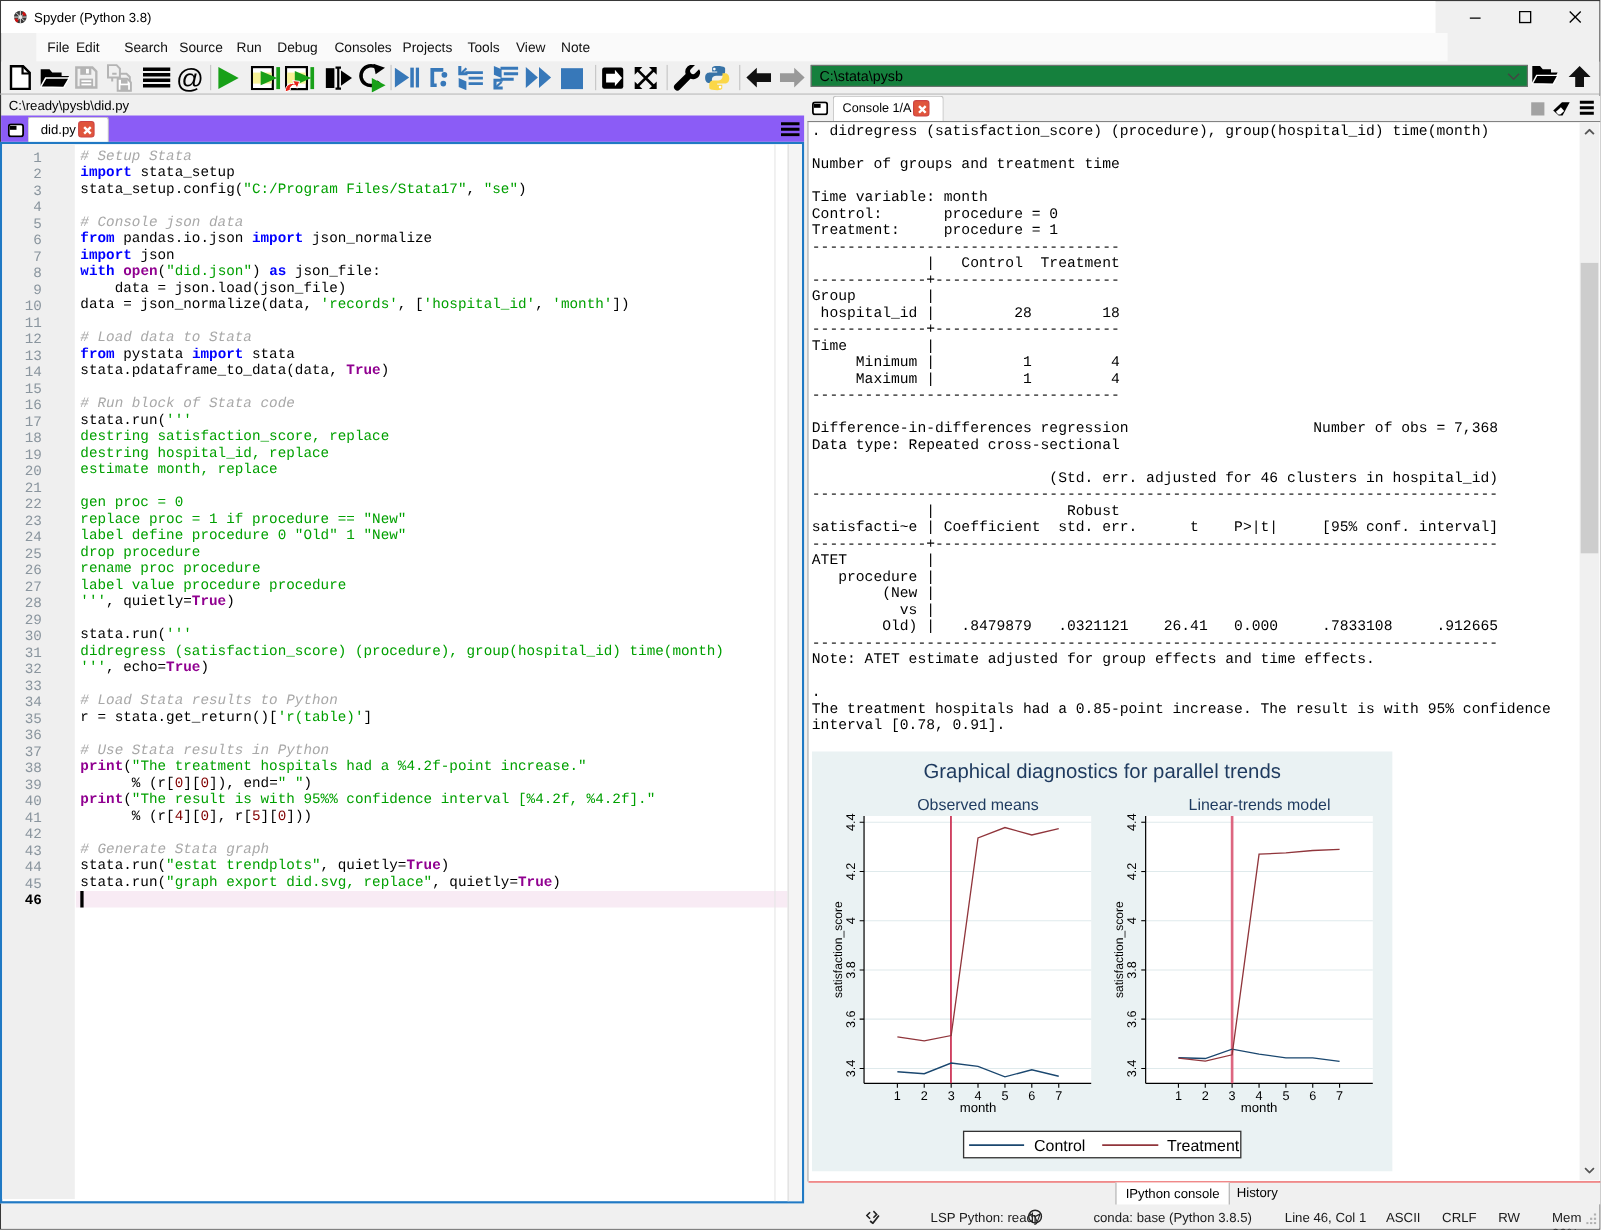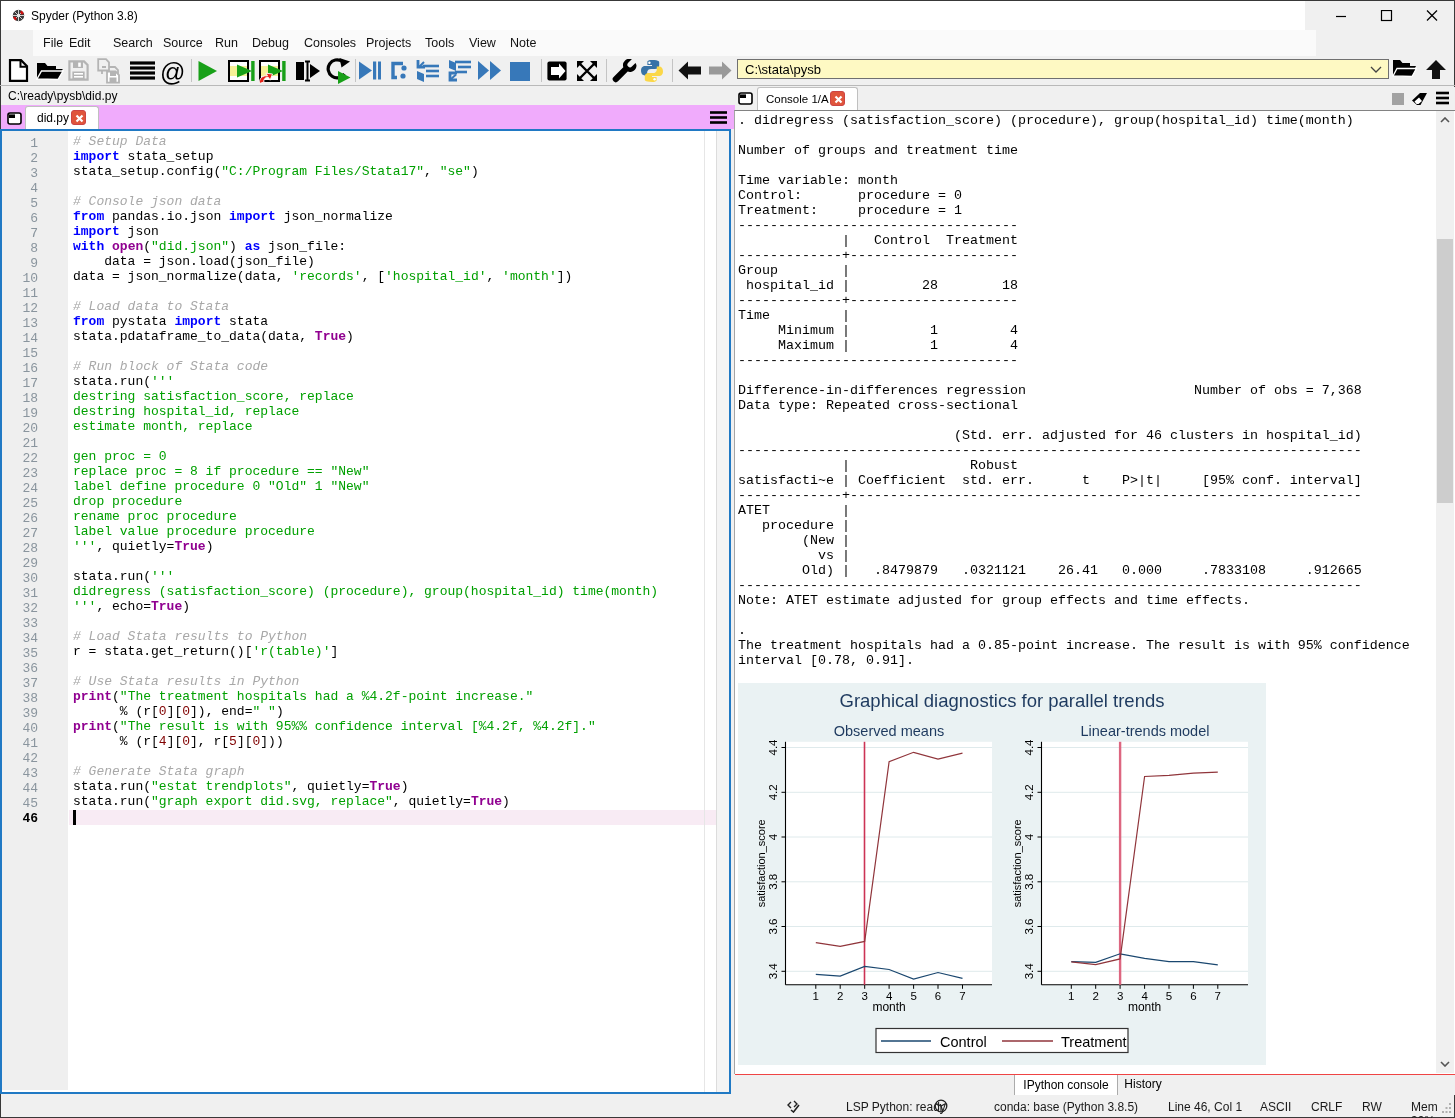--- a/index.html
+++ b/index.html
@@ -8,26 +8,26 @@
   .abs{position:absolute;}
   #frame{position:absolute;left:0;top:0;width:1453px;height:1116px;border:1px solid #383838;}
   
   #titlebar{position:absolute;left:1px;top:1px;width:1304px;height:29px;background:#ffffff;}
   #title-text{position:absolute;left:30px;top:8px;font-size:12px;color:#000;}
   #menubar{position:absolute;left:1px;top:30px;width:1283px;height:26px;background:#fafafa;margin-left:32px;}
   .menu{position:absolute;top:6px;font-size:12.5px;color:#111;}
   #toolbar{position:absolute;left:1px;top:56px;width:1453px;height:29px;background:#f0f0f0;}
   .tsep{position:absolute;top:3px;width:1px;height:23px;background:#c4c4c4;}
   #toolline{position:absolute;left:0px;top:85px;width:1455px;height:1px;background:#b9b9b9;}
-  #pathbox{position:absolute;left:737px;top:59px;width:652px;height:20px;background:#fef9c3;
+  #pathbox{position:absolute;left:737px;top:59px;width:652px;height:20px;background:#15803d;
            border:1px solid #707070;box-sizing:border-box;}
   #pathbox span{position:absolute;left:7px;top:2px;font-size:13px;color:#000;}
   
   #lpath{position:absolute;left:8px;top:89px;font-size:12px;color:#000;}
-  #ltabrow{position:absolute;left:1px;top:105px;width:730px;height:24px;background:#f0abfc;padding-left:12px;}
+  #ltabrow{position:absolute;left:1px;top:105px;width:730px;height:24px;background:#8b5cf6;}
   .tab{position:absolute;background:#ffffff;border:1px solid #c0c0c0;border-bottom:none;
        border-radius:3px 3px 0 0;box-sizing:border-box;}
   .xbox{position:absolute;width:15px;height:15px;background:#e0553c;border:1px solid #c44;border-radius:3px;box-sizing:border-box;}
   .xbox svg{position:absolute;left:1px;top:1px;}
   #editor{position:absolute;left:0px;top:129px;width:731px;height:965px;background:#ffffff;
           border:2px solid #2079c4;box-sizing:border-box;}
   #gutter{position:absolute;left:2px;top:131px;width:66px;height:959px;background:#efefef;}
   #gutnums{position:absolute;left:0px;top:5px;width:36px;
            font-family:"Liberation Mono",monospace;font-size:13px;line-height:15px;
            color:#8a959e;text-align:right;white-space:pre;}
@@ -304,21 +304,21 @@
 42
 43
 44
 45
 <span style="color:#000;font-weight:bold;">46</span></div>
   </div>
 <div id="curline"></div>
 <div id="colline"></div>
 <div id="scrollflag"></div>
 <div id="cursor"></div>
-<div id="code"><span class="c"># Setup Data</span>
+<div id="code"><span class="c"># Setup Stata</span>
 <span class="k">import</span> stata_setup
 stata_setup.config(<span class="s">"C:/Program Files/Stata17"</span>, <span class="s">"se"</span>)
 
 <span class="c"># Console json data</span>
 <span class="k">from</span> pandas.io.json <span class="k">import</span> json_normalize
 <span class="k">import</span> json
 <span class="k">with</span> <span class="b">open</span>(<span class="s">"did.json"</span>) <span class="k">as</span> json_file:
     data = json.load(json_file)
 data = json_normalize(data, <span class="s">'records'</span>, [<span class="s">'hospital_id'</span>, <span class="s">'month'</span>])
 
@@ -326,21 +326,21 @@
 <span class="k">from</span> pystata <span class="k">import</span> stata
 stata.pdataframe_to_data(data, <span class="b">True</span>)
 
 <span class="c"># Run block of Stata code</span>
 stata.run(<span class="s">'''</span>
 <span class="s">destring satisfaction_score, replace</span>
 <span class="s">destring hospital_id, replace</span>
 <span class="s">estimate month, replace</span>
 
 <span class="s">gen proc = 0</span>
-<span class="s">replace proc = 8 if procedure == "New"</span>
+<span class="s">replace proc = 1 if procedure == "New"</span>
 <span class="s">label define procedure 0 "Old" 1 "New"</span>
 <span class="s">drop procedure</span>
 <span class="s">rename proc procedure</span>
 <span class="s">label value procedure procedure</span>
 <span class="s">'''</span>, quietly=<span class="b">True</span>)
 
 stata.run(<span class="s">'''</span>
 <span class="s">didregress (satisfaction_score) (procedure), group(hospital_id) time(month)</span>
 <span class="s">'''</span>, echo=<span class="b">True</span>)
 

